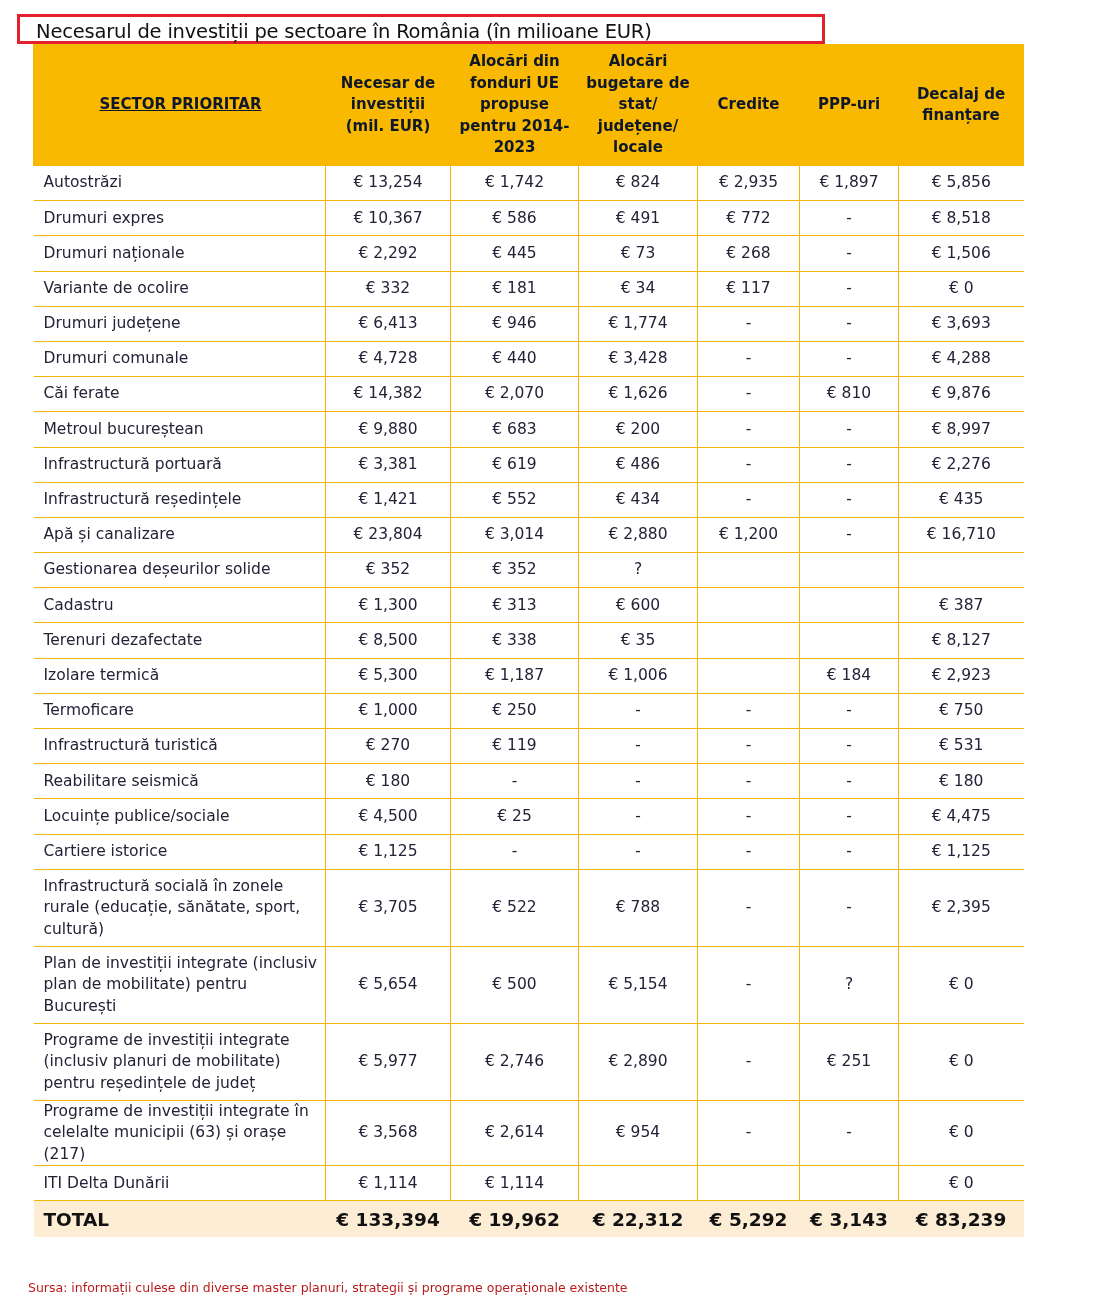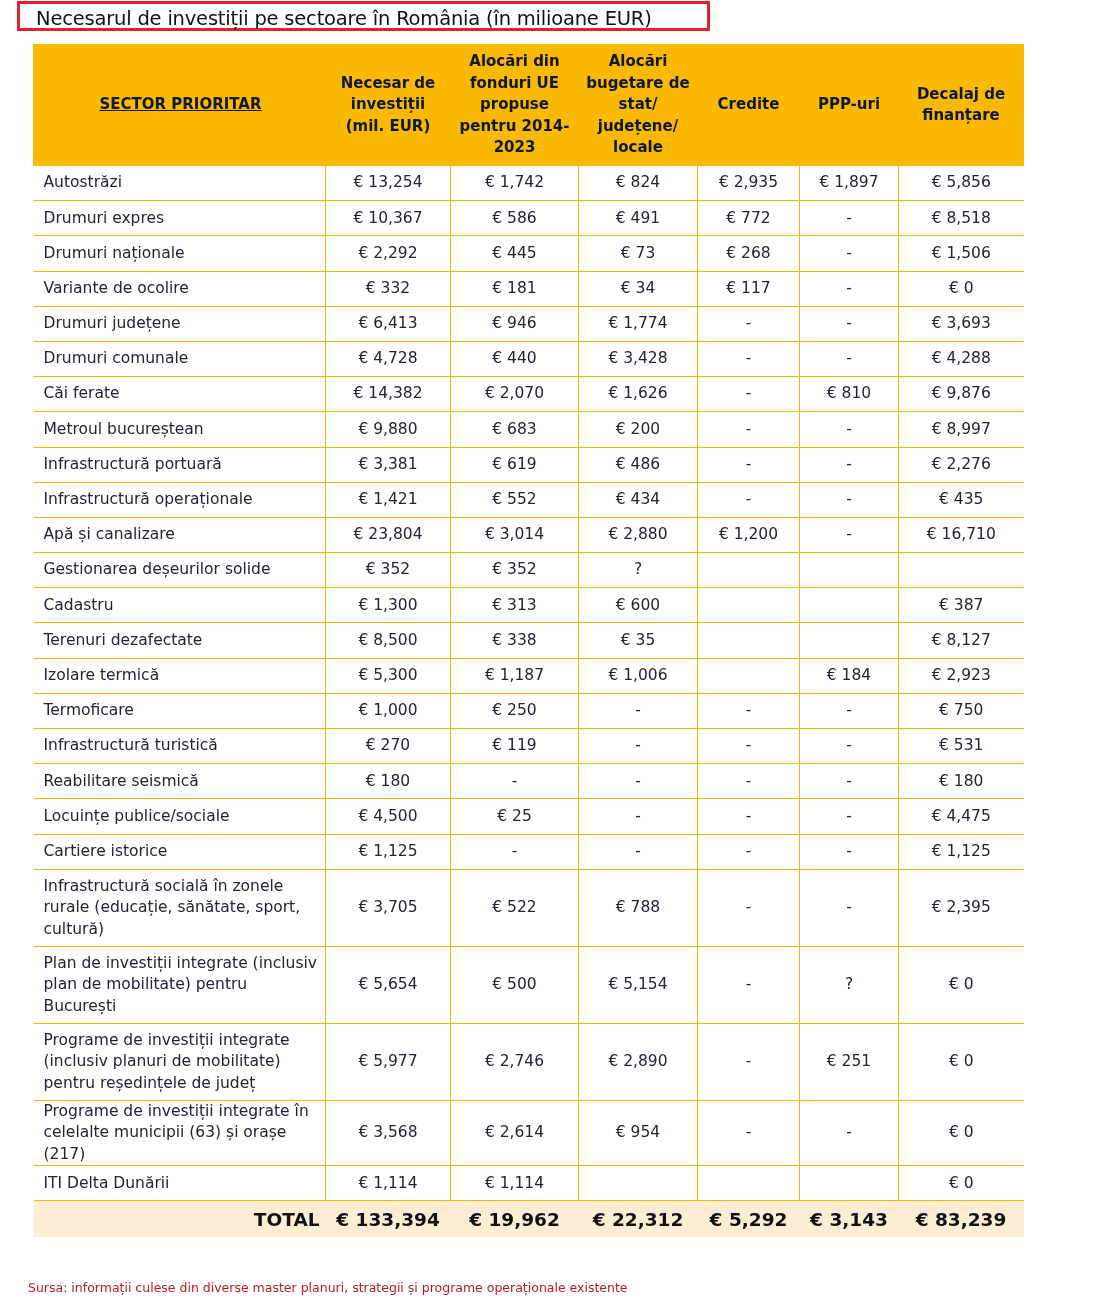--- a/index.html
+++ b/index.html
@@ -1,18 +1,18 @@
 <!DOCTYPE html>
 <html><head>
   <meta charset="utf-8">
   <style>
     html, body { margin: 0; padding: 0; background: #ffffff; }
     body { width: 1106px; height: 1312px; position: relative; overflow: hidden;
            font-family: "DejaVu Sans", sans-serif; color: #1d1d2b; }
-    .title-box { position: absolute; left: 17px; top: 1px; width: 693px; height: 30px;
+    .title-box { position: absolute; left: 17px; top: 14px; width: 808px; height: 30px;
                  border: 3px solid #e3202b; box-sizing: border-box; padding-left: 31px; }
     .title-text { position: absolute; left: 16px; top: 3px; font-size: 19.5px; color: #111;
                   font-family: "DejaVu Sans", sans-serif; white-space: nowrap; letter-spacing: -0.2px; }
     table { position: absolute; left: 33px; top: 44px; border-collapse: collapse; table-layout: fixed;
             width: 990px; font-family: "DejaVu Sans", sans-serif; }
     col.c0 { width: 292px; } col.c1 { width: 125px; } col.c2 { width: 128px; }
     col.c3 { width: 119px; } col.c4 { width: 102px; } col.c5 { width: 99px; } col.c6 { width: 125px; }
     thead th { background: #f8b900; color: #0f172a; font-weight: bold; font-size: 15px;
                line-height: 21.5px; height: 122px; padding: 0 6px; text-align: center;
                border-left: 1px solid #f8b900; border-right: 1px solid #f8b900; vertical-align: middle; }
@@ -20,21 +20,21 @@
     tbody td { border: 1px solid #f2b705; font-size: 15.5px; color: #232338; text-align: center;
                height: 34.2px; padding: 0 6px; vertical-align: middle; line-height: 21.5px; }
     tbody td.label { text-align: left; padding-left: 10px; font-size: 15.5px; }
     tbody tr:first-child td { border-top: none; }
     tbody td:first-child { border-left: none; }
     tbody td:last-child { border-right: none; }
     tbody tr.tall3 td { height: 76px; }
     tbody tr.tall2 td { height: 56px; }
     tr.total td { background: #fdedd5; font-weight: bold; font-size: 18.5px; color: #111;
                   height: 36px; border: none; }
-    tr.total td.label { font-size: 18.5px; padding-left: 10px; text-align: right; }
+    tr.total td.label { font-size: 18.5px; padding-left: 10px; }
     .source { position: absolute; left: 28px; top: 1280px; font-size: 12.5px; color: #b91c1c; white-space: nowrap; }
   </style>
 </head>
 <body>
 
 <div class="title-box">
   <div class="title-text">Necesarul de investiții pe sectoare în România (în milioane EUR)</div>
 </div>
 
 <table>
@@ -134,21 +134,21 @@
       <tr>
         <td class="label">Infrastructură portuară</td>
         <td>€ 3,381</td>
         <td>€ 619</td>
         <td>€ 486</td>
         <td>-</td>
         <td>-</td>
         <td>€ 2,276</td>
       </tr>
       <tr>
-        <td class="label">Infrastructură operaționale</td>
+        <td class="label">Infrastructură reședințele</td>
         <td>€ 1,421</td>
         <td>€ 552</td>
         <td>€ 434</td>
         <td>-</td>
         <td>-</td>
         <td>€ 435</td>
       </tr>
       <tr>
         <td class="label">Apă și canalizare</td>
         <td>€ 23,804</td>

